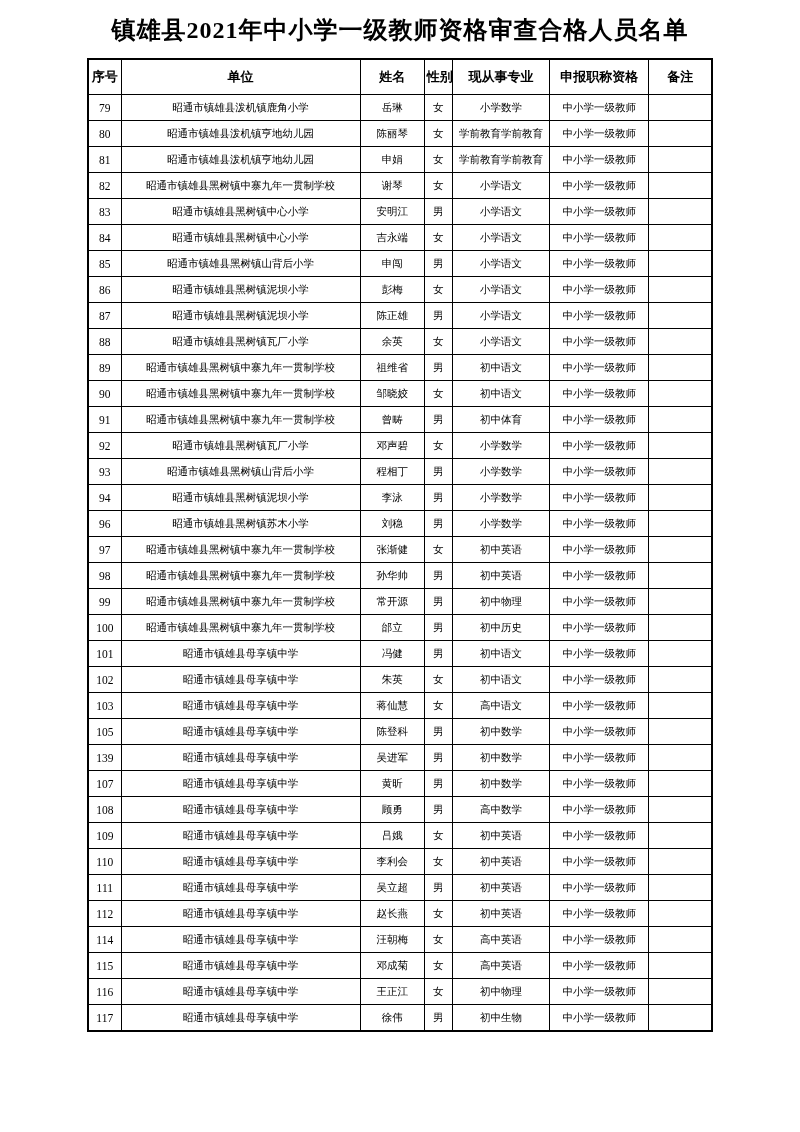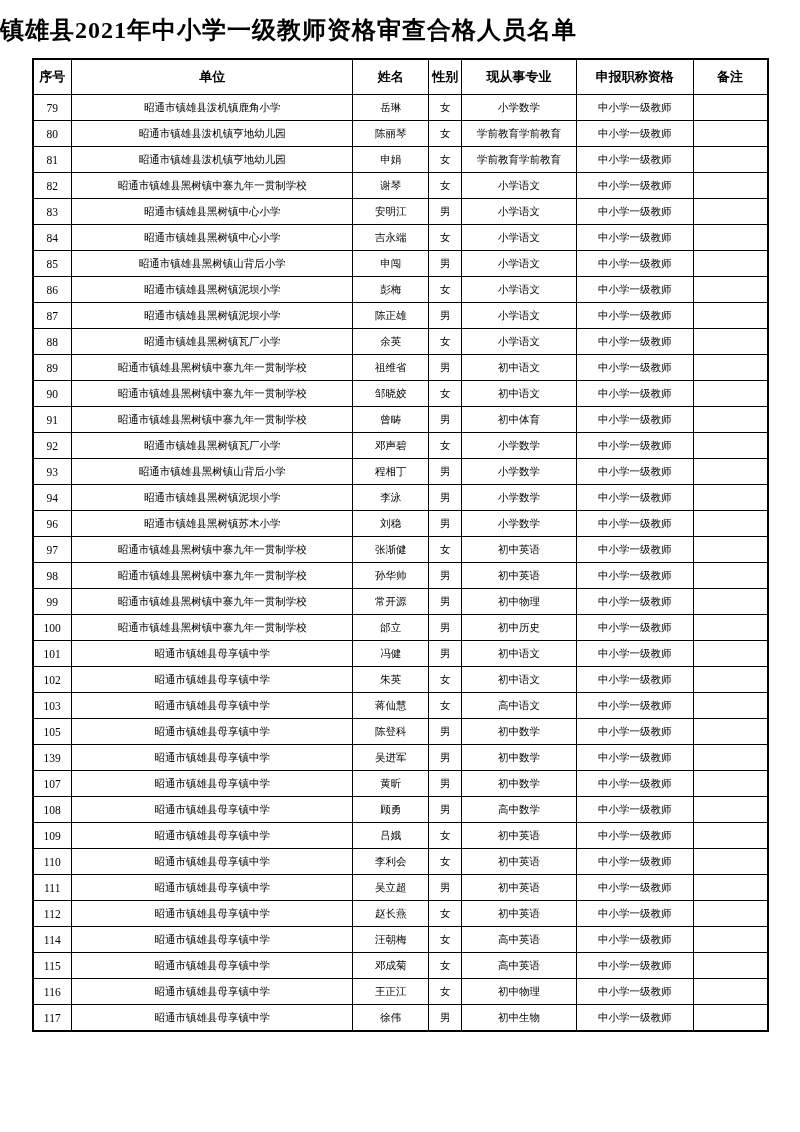--- a/index.html
+++ b/index.html
@@ -13,29 +13,29 @@
     color: #000000;
   }
   .page {
     width: 800px;
     height: 1132px;
     background: #ffffff;
     box-sizing: border-box;
     padding-top: 14px;
   }
   .doc-title {
-    text-align: left;
+    text-align: center;
     font-size: 24px;
     font-weight: bold;
     letter-spacing: 1px;
     margin: 0 0 12px 0;
     font-family: "Liberation Serif", "DejaVu Serif", serif;
   }
   table.roster {
-    width: 737px;
+    width: 626px;
     margin: 8px auto;
     border-collapse: collapse;
     table-layout: fixed;
     border: 2px solid #000000;
   }
   table.roster th,
   table.roster td {
     border: 1px solid #000000;
     text-align: center;
     vertical-align: middle;

